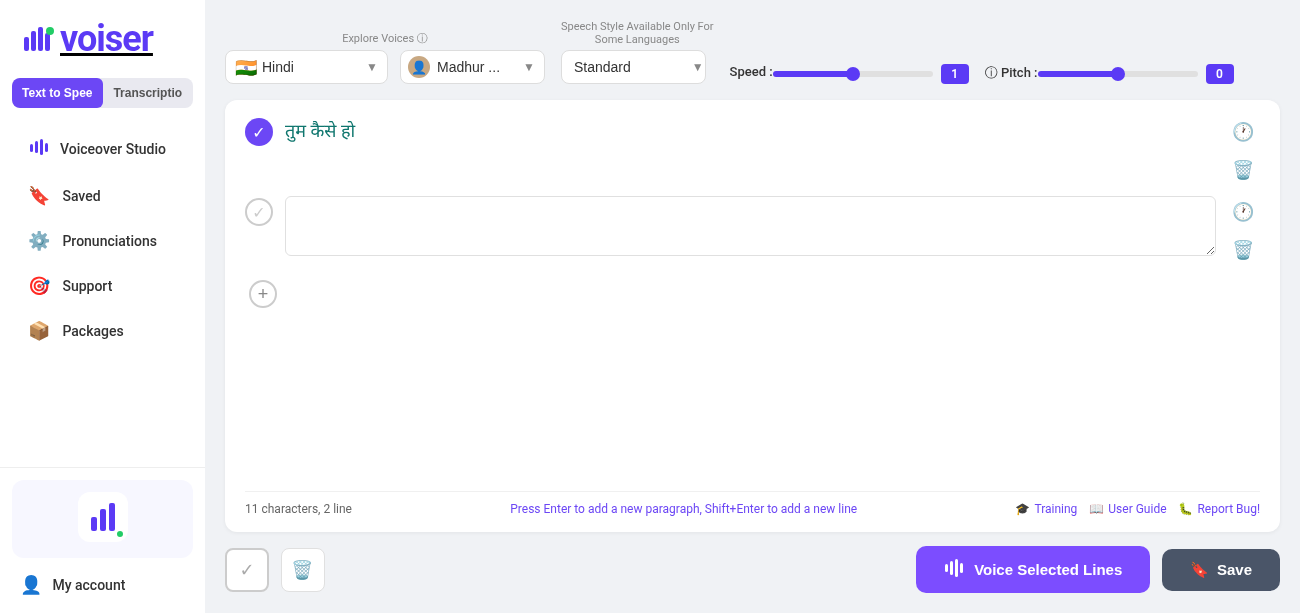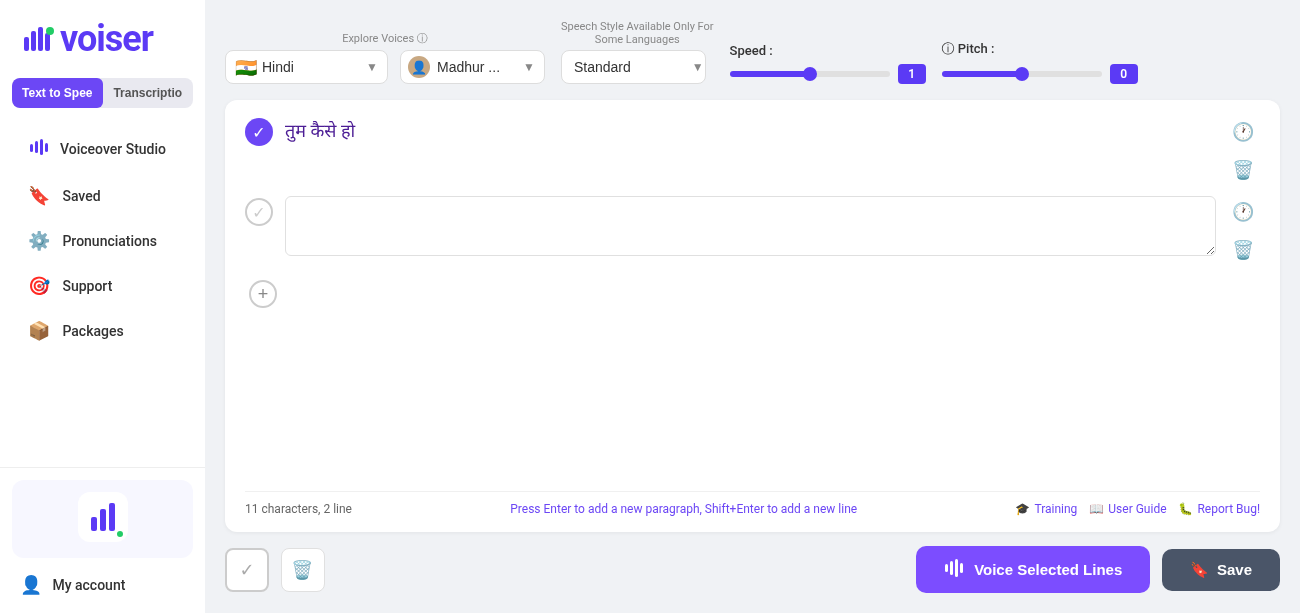--- a/index.html
+++ b/index.html
@@ -16,20 +16,21 @@
       width: 205px;
       min-width: 205px;
       background: #fff;
       display: flex;
       flex-direction: column;
       height: 613px;
       box-shadow: 2px 0 5px rgba(0,0,0,0.05);
     }
     .logo-area {
       padding: 18px 20px 10px;
+      text-decoration: underline;
     }
     .logo-text {
       font-size: 36px;
       font-weight: 700;
       color: #5b3af5;
       letter-spacing: -1px;
       display: flex;
       align-items: center;
     }
     .logo-icon {
@@ -182,22 +183,21 @@
     .select-arrow {
       position: absolute;
       right: 10px;
       color: #888;
       pointer-events: none;
       font-size: 12px;
     }
 
     .slider-group {
       display: flex;
-      flex-direction: column;
-      gap: 6px;
+      flex-direction: row;
     }
     .slider-label {
       font-size: 13px;
       color: #333;
       font-weight: 500;
     }
     .slider-row {
       display: flex;
       align-items: center;
       gap: 0;
@@ -247,21 +247,21 @@
       color: #fff;
     }
     .line-check.unchecked {
       border: 2px solid #ccc;
       background: #fff;
       color: #ccc;
     }
     .line-text {
       flex: 1;
       font-size: 18px;
-      color: #4c1d95;
+      color: #0f766e;
       padding-top: 2px;
     }
     .line-textarea {
       flex: 1;
       border: 1px solid #e0e0e0;
       border-radius: 6px;
       padding: 8px;
       font-size: 14px;
       resize: vertical;
       height: 60px;

